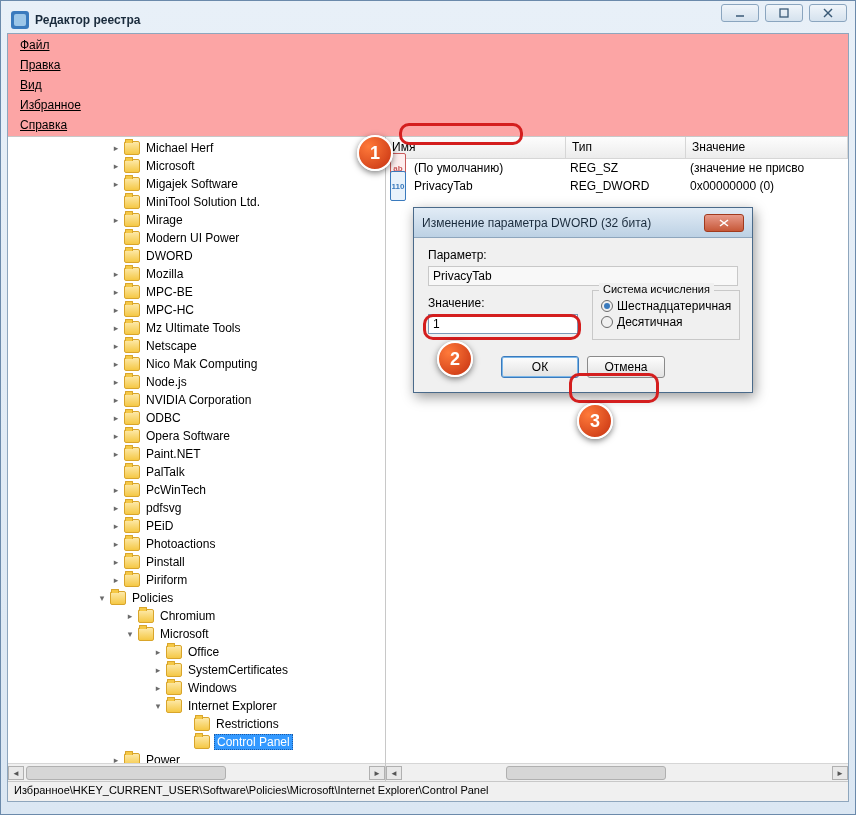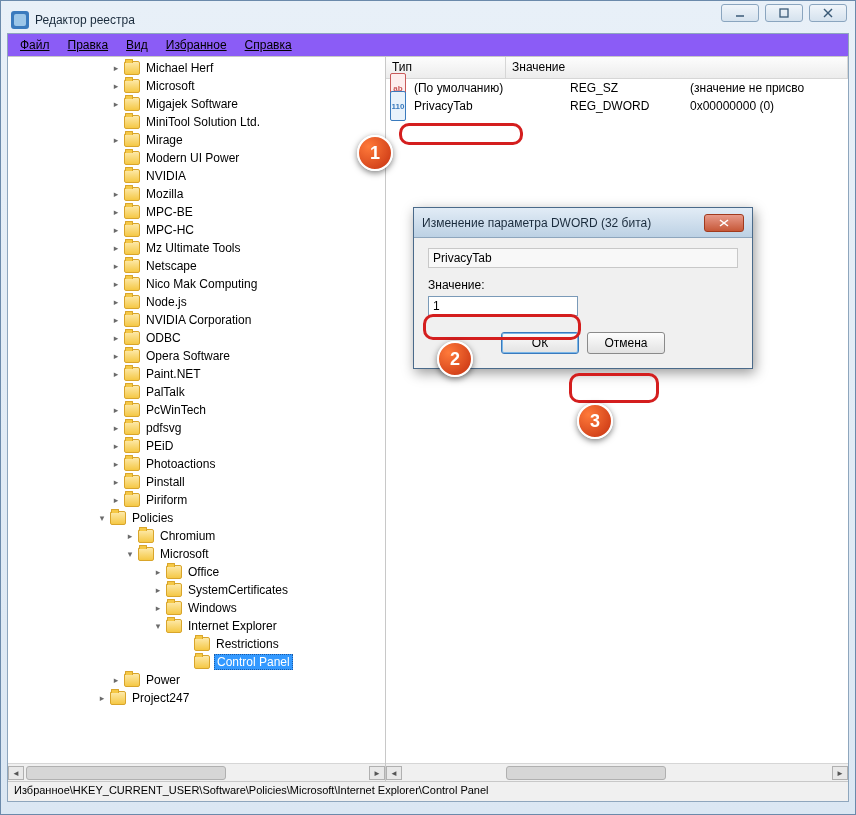--- a/index.html
+++ b/index.html
@@ -1,26 +1,26 @@
 <!DOCTYPE html>
 <html><head>
 <meta charset="utf-8">
 <style>
 * { box-sizing: border-box; font-family: "Segoe UI", Tahoma, sans-serif; font-size: 12px; }
 body { margin: 0; background: #fff; }
 .window { width: 856px; height: 815px; border: 1px solid #6b8aab; background: linear-gradient(#e8f0f8, #dbe7f3); padding: 6px; position: relative; }
 .titlebar { height: 26px; display: flex; align-items: center; padding: 0 4px; }
 .titlebar .appicon { width: 18px; height: 18px; background: #3a7abd; border-radius: 3px; margin-right: 6px; position: relative; }
 .titlebar .appicon::after { content: ""; position: absolute; inset: 3px; background: #9cc6e8; border-radius: 2px; }
-.titlebar .title { color: #1a2b3c; }
+.titlebar .title { color: #1a2b3c; font-weight: bold; }
 .win-controls { position: absolute; right: 8px; top: 3px; display: flex; gap: 6px; }
 .win-btn { width: 38px; height: 18px; border: 1px solid #8aa5bf; border-radius: 3px; background: linear-gradient(#f0f5fa,#d5e2ee); display: flex; align-items: center; justify-content: center; color: #3a5a77; font-size: 10px; }
 .win-btn svg { width: 10px; height: 10px; }
 .client { background: #f4f4f4; border: 1px solid #8ea6bd; height: calc(100% - 32px); display: flex; flex-direction: column; }
-.menubar { background: #8b5cf6; padding: 2px 4px; display: flex; gap: 2px; }
+.menubar { background: #fca5a5; padding: 2px 4px; display: flex; gap: 2px; flex-direction: column; }
 .menubar span { padding: 2px 8px; }
 .menubar span u { text-decoration: underline; }
 .splitter { display: flex; flex: 1; overflow: hidden; border-top: 1px solid #c8c8c8; }
 .left-pane { width: 378px; background: #fff; border-right: 1px solid #c8c8c8; display: flex; flex-direction: column; }
 .tree { flex: 1; overflow: hidden; padding: 2px 0 2px 2px; }
 .tree-row { display: flex; align-items: center; height: 18px; white-space: nowrap; }
 .tree-row .exp { width: 12px; height: 12px; margin-right: 2px; display: flex; align-items: center; justify-content: center; color: #6b6b6b; font-size: 9px; }
 .tree-row .ficon { width: 16px; height: 14px; margin-right: 4px; background: linear-gradient(#fde9a9,#f5c845); border: 1px solid #d9a52a; border-radius: 2px; position: relative; }
 .tree-row .ficon::before { content:""; position:absolute; top:-3px; left:0; width:6px; height:3px; background:#f5c845; border:1px solid #d9a52a; border-bottom:none; border-radius:1px 1px 0 0; }
 .tree-row.selected .label { background: #3399ff; color: #fff; border: 1px dotted #1b5aa6; padding: 0 2px; }
@@ -127,21 +127,21 @@
               <span class="label">Mirage</span>
             </div>
             <div class="tree-row" style="padding-left: 100px;">
               <span class="exp"></span>
               <span class="ficon"></span>
               <span class="label">Modern UI Power</span>
             </div>
             <div class="tree-row" style="padding-left: 100px;">
               <span class="exp"></span>
               <span class="ficon"></span>
-              <span class="label">NVIDIA</span>
+              <span class="label">DWORD</span>
             </div>
             <div class="tree-row" style="padding-left: 100px;">
               <span class="exp">▸</span>
               <span class="ficon"></span>
               <span class="label">Mozilla</span>
             </div>
             <div class="tree-row" style="padding-left: 100px;">
               <span class="exp">▸</span>
               <span class="ficon"></span>
               <span class="label">MPC-BE</span>
@@ -284,20 +284,21 @@
           </div>
         <div class="hscroll">
           <div class="arr" style="left:0">◄</div>
           <div class="thumb" style="left:18px;width:200px"></div>
           <div class="arr" style="right:0">►</div>
         </div>
       </div>
 
       <div class="right-pane">
         <div class="list-header">
+          <div class="col-name">Имя</div>
           <div class="col-type">Тип</div>
           <div class="col-val">Значение</div>
         </div>
         <div class="list-body" id="listbody">
             <div class="list-row">
               <span class="vicon str">ab</span>
               <span class="cell col-name" style="width: 156px;">(По умолчанию)</span>
               <span class="cell col-type" style="width: 120px;">REG_SZ</span>
               <span class="cell col-val">(значение не присво</span>
             </div>
@@ -326,26 +327,40 @@
     <div class="dlg-title">
       <span>Изменение параметра DWORD (32 бита)</span>
       <div class="dlg-close">
           <svg width="10" height="8" viewBox="0 0 10 8">
             <line x1="1" y1="1" x2="9" y2="7" stroke="#fff" stroke-width="1.5"></line>
             <line x1="9" y1="1" x2="1" y2="7" stroke="#fff" stroke-width="1.5"></line>
           </svg>
         </div>
     </div>
     <div class="dlg-body">
+      <div class="dlg-label">Параметр:</div>
       <div class="dlg-ro">PrivacyTab</div>
       <div class="dlg-row2">
         <div class="dlg-col" style="flex:0 0 150px;">
           <div class="dlg-label">Значение:</div>
           <input class="dlg-input" value="1" style="">
         </div>
+        <div class="dlg-col">
+          <div class="dlg-group">
+            <div class="dlg-group-title">Система исчисления</div>
+            <div class="radio-row">
+                <div class="radio checked"></div>
+                <span>Шестнадцатеричная</span>
+              </div>
+            <div class="radio-row">
+                <div class="radio"></div>
+                <span>Десятичная</span>
+              </div>
+          </div>
+        </div>
       </div>
       <div class="dlg-buttons">
         <div class="dlg-btn def">ОК</div>
         <div class="dlg-btn">Отмена</div>
       </div>
     </div>
   </div>
 
   <div class="hl-red" style="left:422px; top:313px; width:158px; height:26px;"></div>
   <div class="callout" style="left:436px; top:340px;">2</div>

